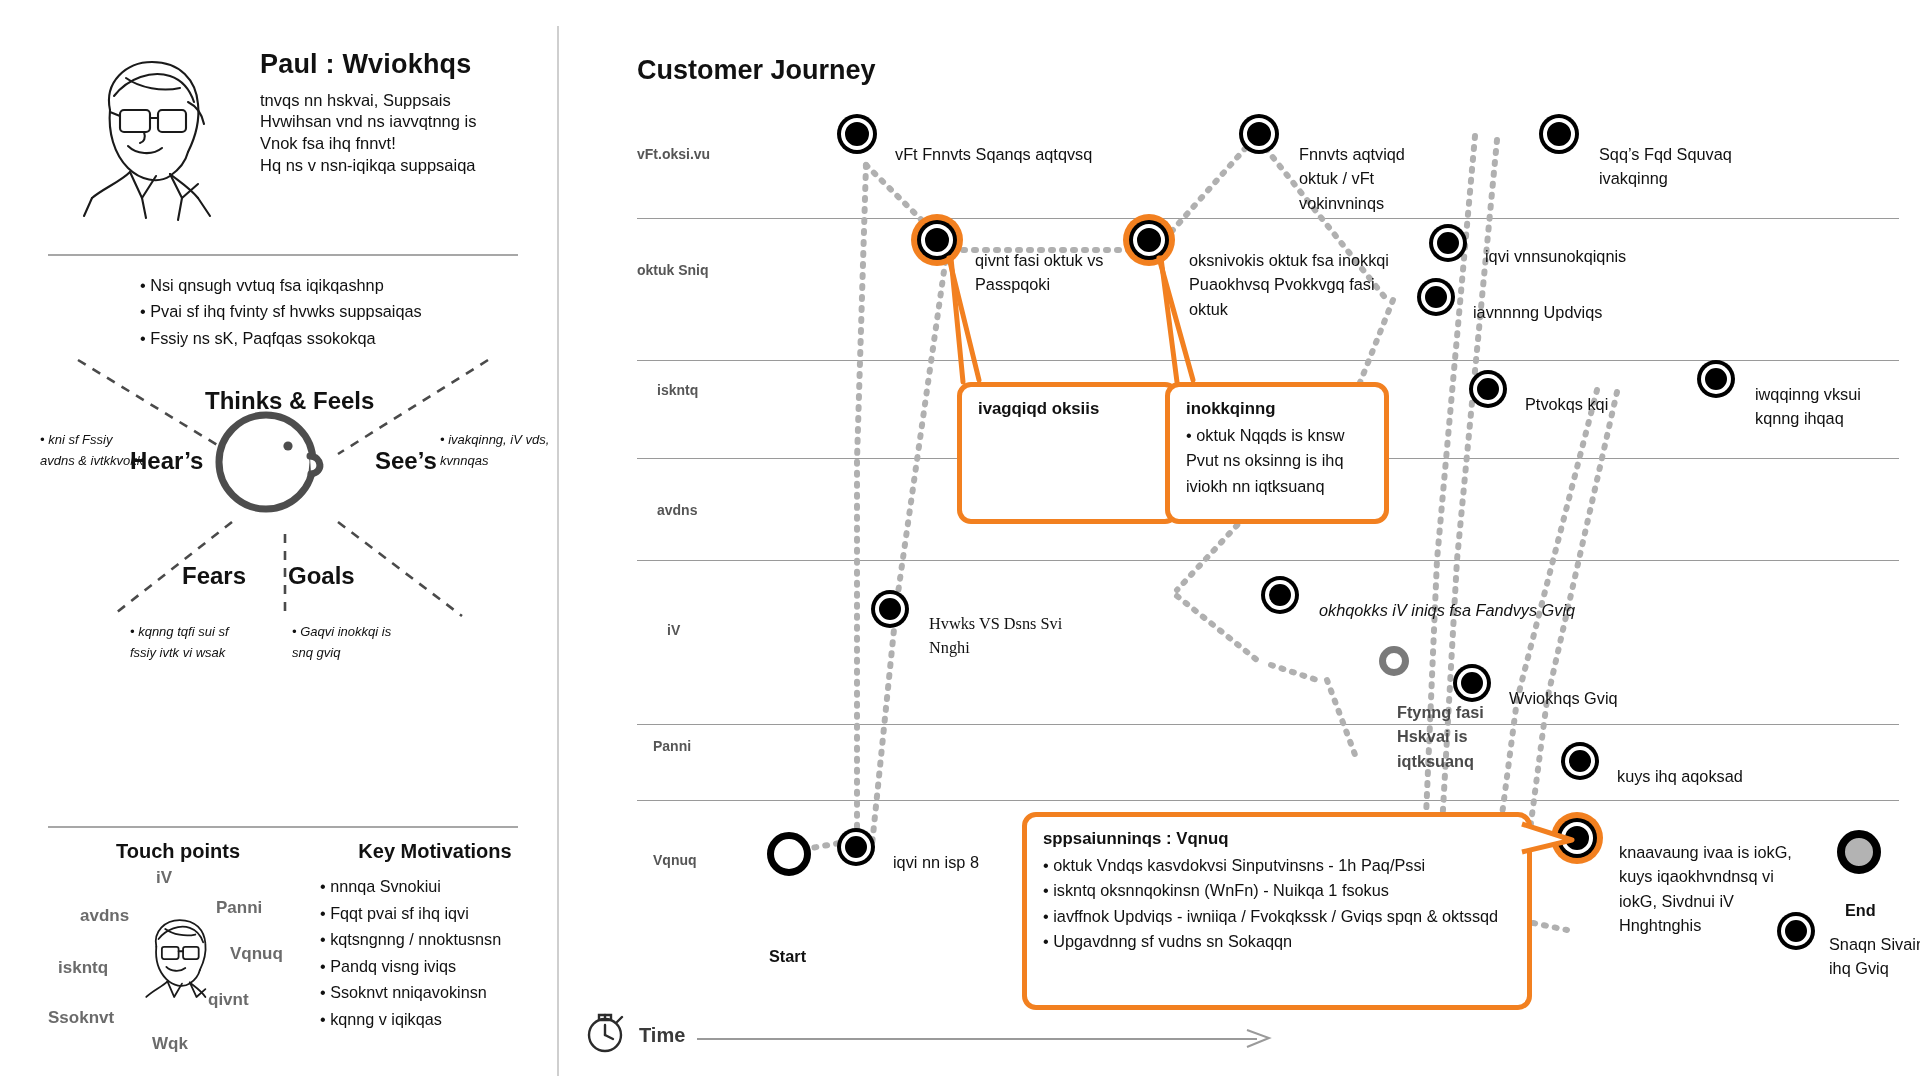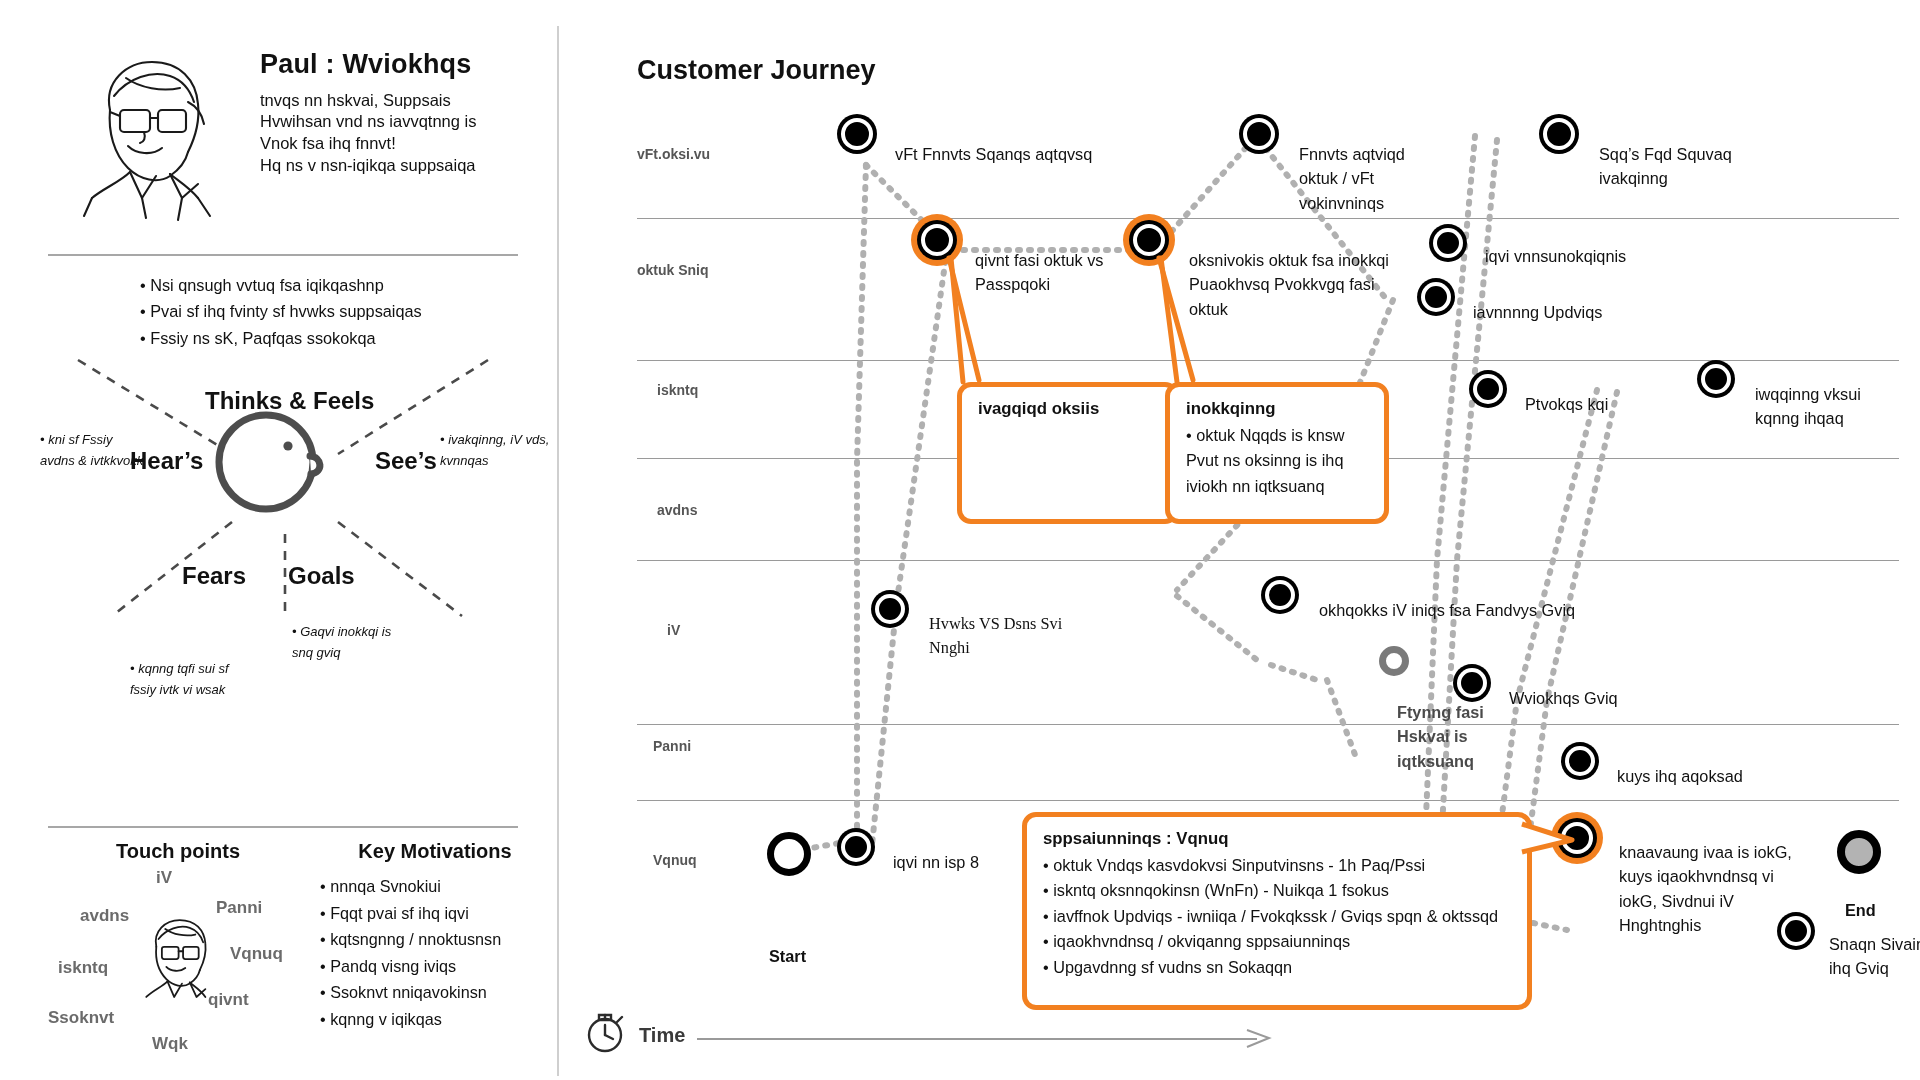--- a/index.html
+++ b/index.html
@@ -29,21 +29,21 @@
   .em-b{font-size:16.3px;line-height:1.62;}
   .em-title{position:absolute;font-weight:bold;font-size:24px;}
   .t-thinks{left:185px;top:115px;}
   .t-hears{left:110px;top:175px;}
   .t-sees{left:355px;top:175px;}
   .t-fears{left:162px;top:290px;}
   .t-goals{left:268px;top:290px;}
   .em-side{position:absolute;font-size:13px;line-height:1.58;font-style:italic;}
   .s-hear{left:20px;top:158px;width:110px;}
   .s-see{left:420px;top:158px;width:120px;}
-  .s-fear{left:110px;top:350px;width:120px;margin-top:37px;}
+  .s-fear{left:110px;top:350px;width:120px;}
   .s-goal{left:272px;top:350px;width:120px;}
   .head-svg{position:absolute;left:190px;top:130px;}
   .dash-svg{position:absolute;left:0;top:0;}
 
   
   .tp{position:absolute;left:48px;top:840px;width:260px;height:230px;}
   .tp-title{font-weight:bold;font-size:20px;text-align:center;width:100%;}
   .km{position:absolute;left:320px;top:840px;width:230px;}
   .km-title{font-weight:bold;font-size:20px;text-align:center;margin-bottom:10px;}
   .km-b{font-size:16.2px;line-height:1.64;}
@@ -272,21 +272,21 @@
     <div class="node black" style="left:920px;top:378px;width:22px;height:22px;"></div>
     <div class="nlabel" style="left:968px;top:392px;width:150px;">Ptvokqs kqi</div>
 
     <div class="node black" style="left:1148px;top:368px;width:22px;height:22px;"></div>
     <div class="nlabel" style="left:1198px;top:382px;width:130px;">iwqqinng vksui kqnng ihqaq</div>
 
     <div class="node black" style="left:322px;top:598px;width:22px;height:22px;"></div>
     <div class="nlabel" style="left:372px;top:612px;width:160px;font-family:Liberation Serif, serif;">Hvwks VS Dsns Svi Nnghi</div>
 
     <div class="node black" style="left:712px;top:584px;width:22px;height:22px;"></div>
-    <div class="nlabel" style="left:762px;top:598px;width:280px;">okhqokks iV iniqs fsa Fandvys Gviq</div>
+    <div class="nlabel" style="left:762px;top:598px;width:280px;font-style:italic;">okhqokks iV iniqs fsa Fandvys Gviq</div>
 
     <div class="node gray-ring" style="left:822px;top:646px;width:30px;height:30px;"></div>
     <div class="nlabel gray" style="left:840px;top:700px;width:110px;">Ftynng fasi Hskvai is iqtksuanq</div>
 
     <div class="node black" style="left:904px;top:672px;width:22px;height:22px;"></div>
     <div class="nlabel" style="left:952px;top:686px;width:150px;">Wviokhqs Gviq</div>
 
     <div class="node black" style="left:1012px;top:750px;width:22px;height:22px;"></div>
     <div class="nlabel" style="left:1060px;top:764px;width:160px;">kuys ihq aqoksad</div>
 
@@ -324,21 +324,20 @@
         <path d="M12 8 L46 130"></path>
           <path d="M14 8 L30 132"></path>
       </g>
     </svg>
 
     <div class="callout" style="left:465px;top:812px;width:510px;height:198px;">
       <div class="co-title">sppsaiunninqs : Vqnuq</div>
       <div class="co-b">• oktuk Vndqs kasvdokvsi Sinputvinsns - 1h Paq/Pssi</div>
       <div class="co-b">• iskntq oksnnqokinsn (WnFn) - Nuikqa 1 fsokus</div>
       <div class="co-b">• iavffnok Updviqs - iwniiqa / Fvokqkssk / Gviqs spqn &amp; oktssqd</div>
-      <div class="co-b">• iqaokhvndnsq / okviqanng sppsaiunninqs</div>
       <div class="co-b">• Upgavdnng sf vudns sn Sokaqqn</div>
     </div>
     <svg style="position:absolute;left:965px;top:818px;" width="60" height="40">
       <path d="M0 6 L50 22 L0 34" stroke="#F28020" stroke-width="5" fill="#fff" stroke-linejoin="round"></path>
     </svg>
 
     <div class="stopwatch">
       <svg width="52" height="52" viewBox="0 0 52 52">
         <g fill="none" stroke="#2b2b2b" stroke-width="2.4" stroke-linecap="round">
           <circle cx="26" cy="30" r="16"></circle>

